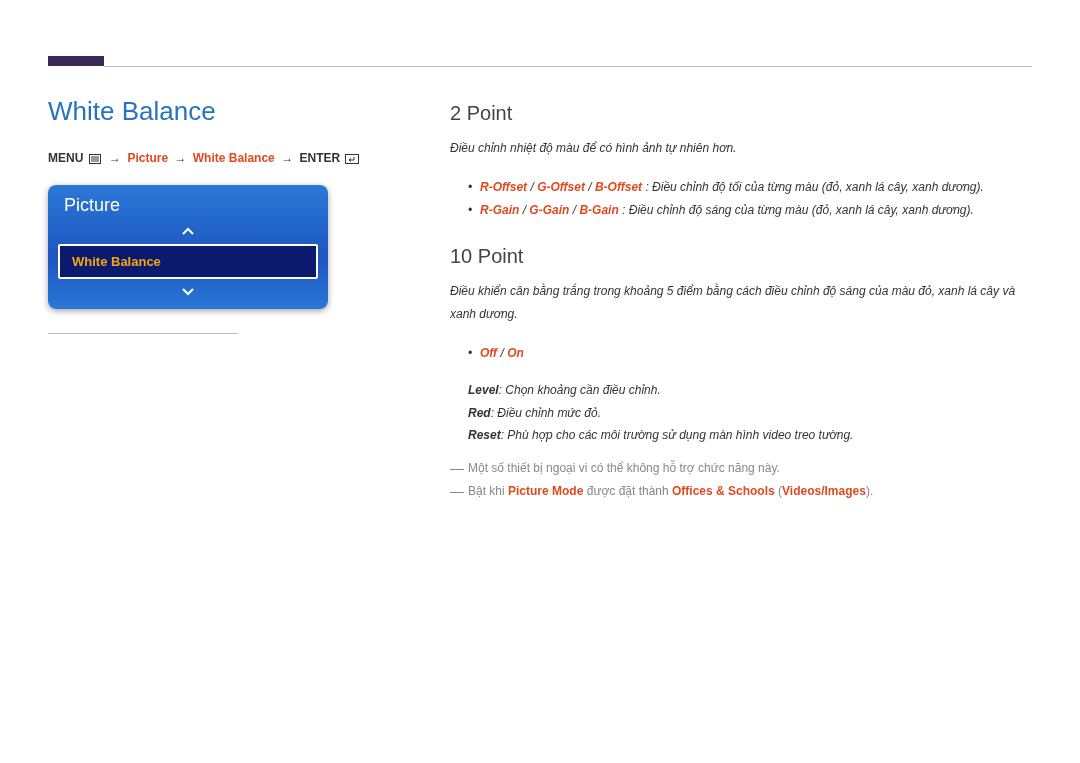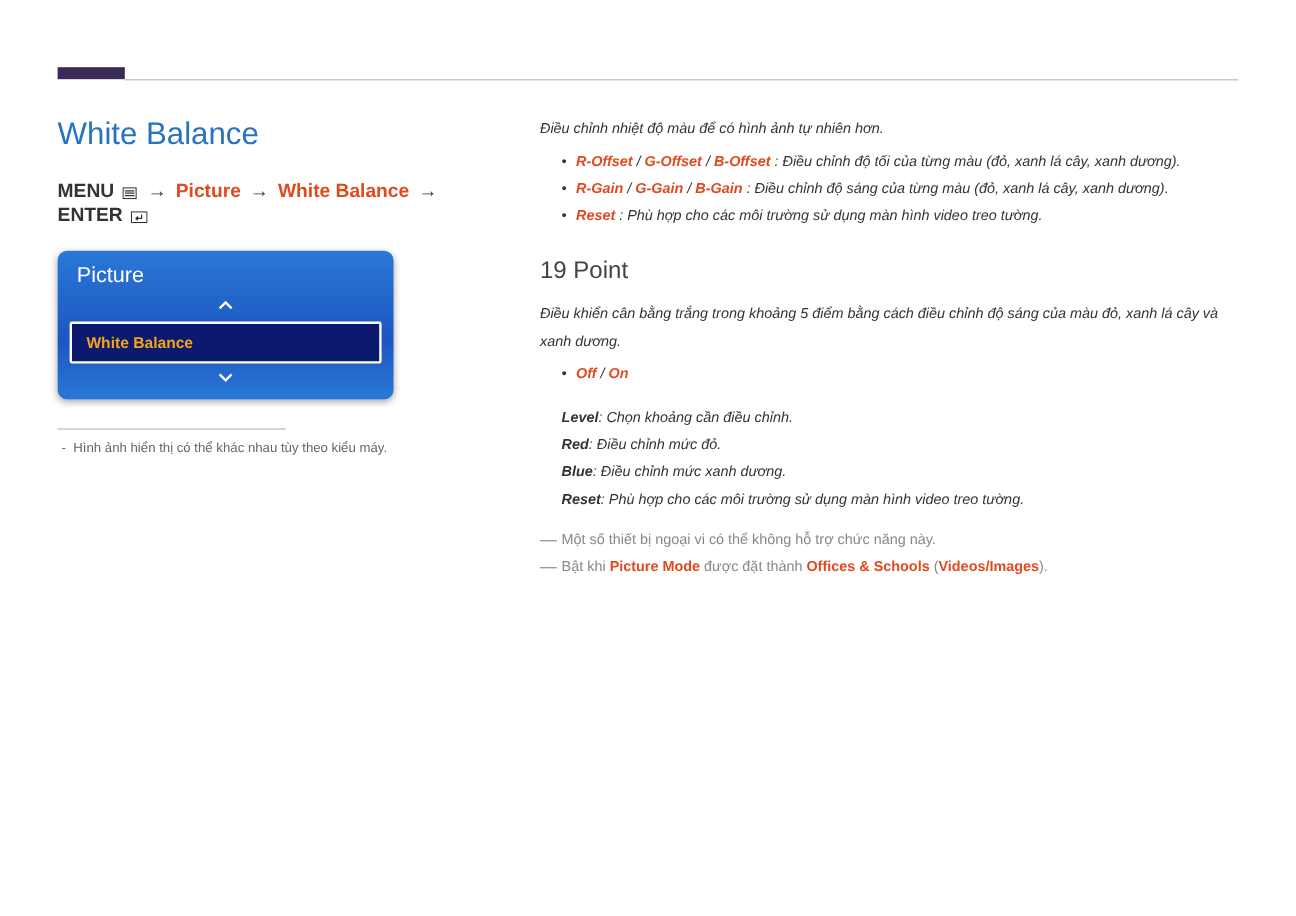--- a/index.html
+++ b/index.html
@@ -14,21 +14,21 @@
     position: absolute; left: 104px; top: 66px; right: 48px; height: 1px;
     background: #bbb;
   }
 
   .left-col { position: absolute; left: 48px; top: 96px; width: 360px; }
   .right-col { position: absolute; left: 450px; top: 96px; right: 48px; }
 
   .h1 { font-size: 26px; color: #2673c3; font-weight: 400; margin-bottom: 24px; }
   .h2 { font-size: 20px; color: #444; font-weight: 400; margin-top: 6px; margin-bottom: 12px; }
 
-  .menu-path { font-size: 16px; color: #333; margin-bottom: 18px; }
+  .menu-path { font-size: 12px; color: #333; margin-bottom: 18px; }
   .menu-path .bold { font-weight: bold; }
   .menu-path .red { color: #e04a1f; font-weight: bold; }
   .menu-path .arrow { margin: 0 3px; }
   .menu-path .icon-box { display: inline-block; margin: 0 2px; vertical-align: -2px; }
 
   .osd-panel {
     width: 280px; border-radius: 8px; overflow: hidden;
     background: linear-gradient(#2a78d6 0%, #1d56c1 60%, #2a78d6 100%);
     box-shadow: 0 2px 6px rgba(0,0,0,0.35);
     padding: 10px 0 8px 0;
@@ -42,21 +42,21 @@
     color: #f2a516;
     font-size: 13px; font-weight: bold;
     border-radius: 2px;
   }
 
   .caption-divider { width: 190px; border-top: 1px solid #bbb; margin: 24px 0 10px 0; }
   .caption { font-size: 11px; color: #666; }
   .caption .dash { display: inline-block; width: 10px; text-align: center; }
 
   .body-text, .bullet-list li, .def-line { font-size: 12px; color: #333; line-height: 1.9; font-style: italic; }
-  .bullet-list { list-style: none; padding-left: 18px; margin-top: 4px; }
+  .bullet-list { list-style: none; padding-left: 18px; margin-top: 16px; }
   .bullet-list li { position: relative; padding-left: 12px; }
   .bullet-list li::before { content: "•"; position: absolute; left: 0; top: 0; color: #333; }
 
   .red { color: #e04a1f; font-weight: bold; }
   .dark { color: #333; }
 
   .def-list { margin-top: 14px; padding-left: 18px; }
   .def-line .lead-bold { font-weight: bold; color: #333; }
 
   .notes { margin-top: 10px; padding-left: 0; }
@@ -110,68 +110,58 @@
       </div>
       <div class="osd-item">White Balance</div>
       <div class="osd-arrow-row">
         <svg width="14" height="10" viewBox="0 0 14 10">
             <polyline points="2,2 7,7 12,2" fill="none" stroke="#fff" stroke-width="2"></polyline>
           </svg>
       </div>
     </div>
 
     <div class="caption-divider"></div>
-    <div class="caption">
-      <span class="dash">-</span>
-      <span>Hình ảnh hiển thị có thể khác nhau tùy theo kiểu máy.</span>
-    </div>
   </div>
 
   <div class="right-col">
 
+    <div class="h2">2 Point</div>
     <div class="body-text">Điều chỉnh nhiệt độ màu để có hình ảnh tự nhiên hơn.</div>
     <ul class="bullet-list">
       <li>
         <span class="red">R-Offset</span><span class="dark"> / </span>
         <span class="red">G-Offset</span><span class="dark"> / </span>
         <span class="red">B-Offset</span>
         <span class="dark">: Điều chỉnh độ tối của từng màu (đỏ, xanh lá cây, xanh dương).</span>
       </li>
       <li>
         <span class="red">R-Gain</span><span class="dark"> / </span>
         <span class="red">G-Gain</span><span class="dark"> / </span>
         <span class="red">B-Gain</span>
         <span class="dark">: Điều chỉnh độ sáng của từng màu (đỏ, xanh lá cây, xanh dương).</span>
       </li>
-      <li>
-        <span class="red">Reset</span>
-        <span class="dark">: Phù hợp cho các môi trường sử dụng màn hình video treo tường.</span>
-      </li>
     </ul>
 
     <div class="section-gap"></div>
 
-    <div class="h2">19 Point</div>
+    <div class="h2">10 Point</div>
     <div class="body-text">Điều khiển cân bằng trắng trong khoảng 5 điểm bằng cách điều chỉnh độ sáng của màu đỏ, xanh lá cây và xanh dương.</div>
 
     <ul class="bullet-list">
       <li>
         <span class="red">Off</span><span class="dark"> / </span><span class="red">On</span>
       </li>
     </ul>
 
     <div class="def-list">
       <div class="def-line">
         <span class="lead-bold">Level</span><span>: Chọn khoảng cần điều chỉnh.</span>
       </div>
       <div class="def-line">
         <span class="lead-bold">Red</span><span>: Điều chỉnh mức đỏ.</span>
-      </div>
-      <div class="def-line">
-        <span class="lead-bold">Blue</span><span>: Điều chỉnh mức xanh dương.</span>
       </div>
       <div class="def-line">
         <span class="lead-bold">Reset</span><span>: Phù hợp cho các môi trường sử dụng màn hình video treo tường.</span>
       </div>
     </div>
 
     <div class="notes">
       <div class="note-line">
         <span class="tick">―</span>
         <span class="txt">Một số thiết bị ngoại vi có thể không hỗ trợ chức năng này.</span>

